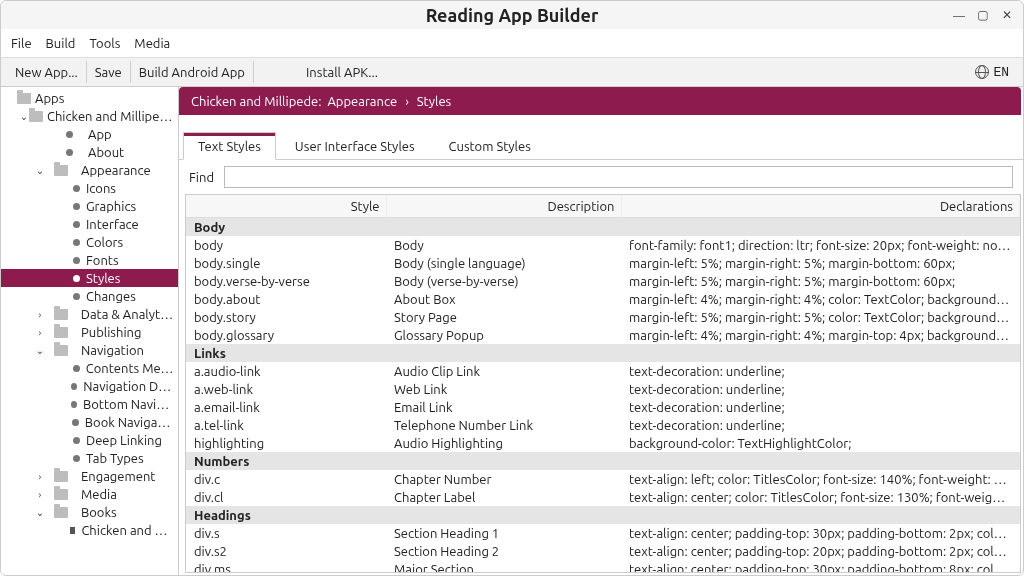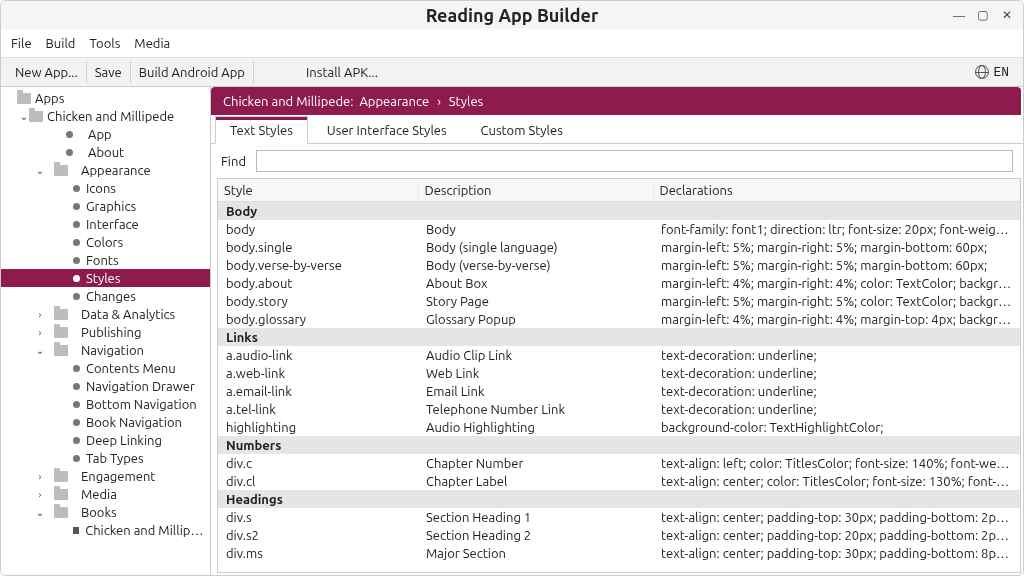--- a/index.html
+++ b/index.html
@@ -13,52 +13,52 @@
 .toolbar { height: 30px; background: #f2f2f2; border-top: 1px solid #ddd; border-bottom: 1px solid #ccc; display: flex; align-items: center; padding: 0 6px; }
 .toolbar .tb-left { display: flex; align-items: center; }
 .toolbar .tb-btn { padding: 4px 8px; font-size: 13px; border-right: 1px solid #d0d0d0; }
 .toolbar .tb-btn:last-child { border-right: none; margin-left: 44px; }
 .toolbar .spacer { flex: 1; }
 .lang-btn { display: flex; align-items: center; gap: 4px; padding: 4px 8px; font-family: Liberation Mono, monospace; }
 .globe { width: 14px; height: 14px; border: 1px solid #555; border-radius: 50%; position: relative; }
 .globe::before { content: ""; position: absolute; left: 50%; top: -1px; bottom: -1px; width: 6px; border: 1px solid #555; border-radius: 50%; transform: translateX(-50%); }
 .globe::after { content: ""; position: absolute; left: -1px; right: -1px; top: 50%; height: 0; border-top: 1px solid #555; }
 .body-area { display: flex; height: calc(100% - 86px); }
-.sidebar { width: 210px; border-right: 1px solid #ccc; background: #fff; overflow: hidden; font-size: 13px; }
+.sidebar { width: 178px; border-right: 1px solid #ccc; background: #fff; overflow: hidden; font-size: 13px; }
 .tree { padding: 2px 0; }
 .tree-row { display: flex; align-items: center; height: 18px; padding-right: 4px; white-space: nowrap; }
 .tree-row.d0 { padding-left: 6px; }
 .tree-row.d1 { padding-left: 18px; }
 .tree-row.d2 { padding-left: 34px; gap: 9px; }
 .tree-row.d3 { padding-left: 50px; }
 .twisty { width: 10px; font-size: 10px; color: #444; text-align: center; }
 .twisty.none { visibility: hidden; }
 .folder-icon { width: 14px; height: 11px; background: #888; border-radius: 1px; margin-right: 4px; position: relative; }
 .folder-icon.light { background: #bdbdbd; }
 .folder-icon::before { content: ""; position: absolute; top: -3px; left: 0; width: 6px; height: 3px; background: inherit; border-radius: 1px 1px 0 0; }
 .bullet { width: 7px; height: 7px; border-radius: 50%; background: #777; margin-right: 6px; margin-left: 12px; }
 .doc-icon { width: 7px; height: 7px; background: #555; margin-right: 6px; margin-left: 12px; }
 .tree-label { overflow: hidden; text-overflow: ellipsis; }
 .sel { background: #8d1b4d; color: #fff; }
 .sel .bullet { background: #fff; }
 .main { flex: 1; display: flex; flex-direction: column; overflow: hidden; }
 .crumb-bar { background: #8d1b4d; color: #ffffff; height: 28px; display: flex; align-items: center; padding: 0 12px; font-size: 13px; border-top-left-radius: 4px; border-top-right-radius: 4px; margin: 0 2px 0 0; }
 .crumb-bar .arrow { margin: 0 8px; }
-.tabs { display: flex; border-bottom: 1px solid #ccc; padding-left: 4px; }
+.tabs { display: flex; border-bottom: 1px solid #ccc; padding-left: 4px; margin-top: 16px; }
 .tab { padding: 6px 14px; font-size: 13px; border: 1px solid transparent; border-bottom: none; position: relative; top: 1px; }
 .tab.active { background: #fff; border-color: #ccc; border-bottom: 1px solid #fff; }
 .tab.active::after { content: ""; position: absolute; left: 0; right: 0; top: 0; height: 3px; background: #8d1b4d; }
 .tab + .tab { margin-left: 4px; }
 .find-row { display: flex; align-items: center; padding: 6px 10px; gap: 10px; }
 .find-row label { font-size: 13px; }
 .find-row input { flex: 1; border: 1px solid #bbb; height: 22px; padding: 2px 6px; font-size: 13px; }
 .table-wrap { flex: 1; overflow: hidden; border-top: 1px solid #ccc; margin: 0 2px 2px 6px; border: 1px solid #ccc; position: relative; }
 .table-scroll { position: absolute; inset: 0; overflow-y: auto; }
 .tbl { width: 100%; border-collapse: collapse; table-layout: fixed; }
-.tbl th { background: #f7f7f7; font-weight: 400; font-size: 13px; padding: 4px 6px; border-bottom: 1px solid #ddd; border-right: 1px solid #eee; text-align: left; position: sticky; top: 0; }
+.tbl th { background: #f7f7f7; font-weight: 400; font-size: 13px; padding: 4px 6px; border-bottom: 1px solid #ddd; border-right: 1px solid #eee; text-align: right; position: sticky; top: 0; }
 .tbl col.c1 { width: 200px; }
 .tbl col.c2 { width: 235px; }
 .tbl td { padding: 2px 8px; font-size: 13px; white-space: nowrap; overflow: hidden; text-overflow: ellipsis; height: 18px; }
 .grp td { background: #e5e5e5; font-weight: 700; }
 </style>
 </head>
 <body>
 
 <div class="titlebar">
   <span class="title">Reading App Builder</span>

